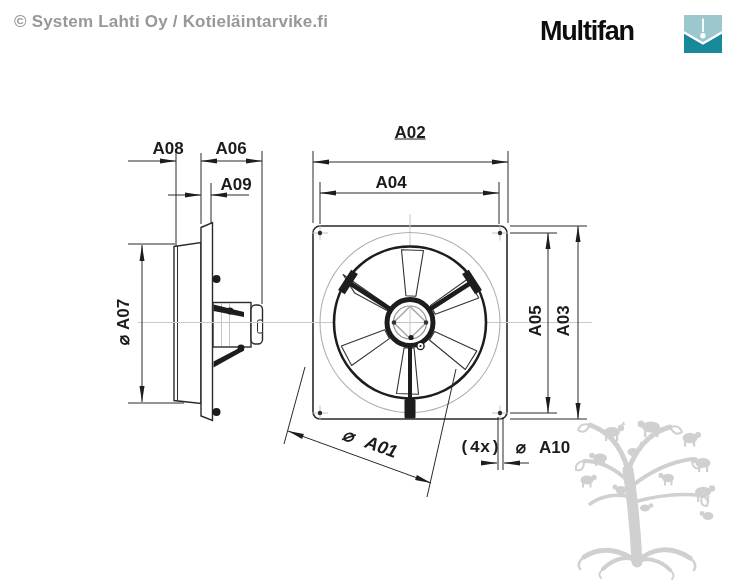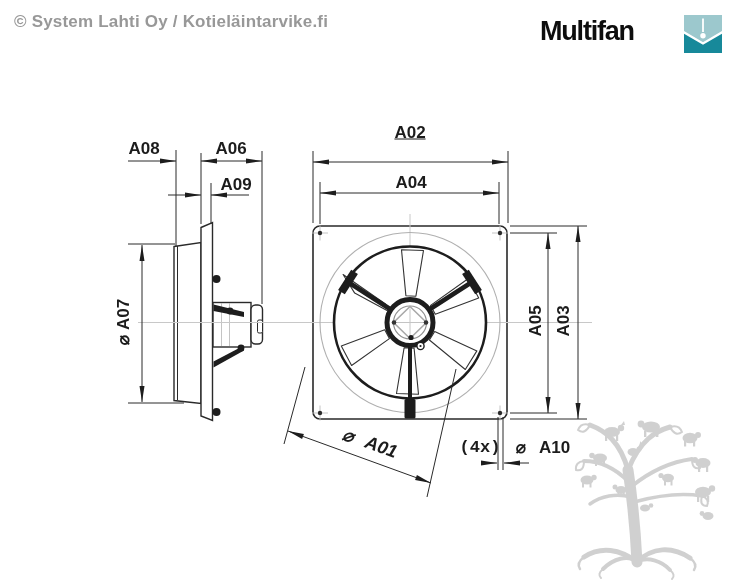--- a/index.html
+++ b/index.html
@@ -260,25 +260,25 @@
       <polygon points="548,413 545.5,397 550.5,397"></polygon>
       <polygon points="578,226 575.5,242 580.5,242"></polygon>
       <polygon points="578,419 575.5,403 580.5,403"></polygon>
       <polygon points="288,431 302.1,438.9 303.9,434.1"></polygon>
       <polygon points="431,483 415.1,479.9 416.9,475.1"></polygon>
       <polygon points="497,463 481,460.5 481,465.5"></polygon>
       <polygon points="504,463 520,460.5 520,465.5"></polygon>
     </g>
   </svg>
 
-  <span class="dim" style="left:144px;top:148px;">A08</span>
+  <span class="dim" style="left:168px;top:148px;">A08</span>
   <span class="dim" style="left:231px;top:148px;">A06</span>
   <span class="dim" style="left:236px;top:184px;text-align:center;">A09</span>
   <span class="dim" style="left:410px;top:132px;text-decoration:underline;">A02</span>
-  <span class="dim" style="left:411px;top:182px;">A04</span>
+  <span class="dim" style="left:391px;top:182px;">A04</span>
 
   <span class="dim rot" style="left:123px;top:322px;"><span class="pair">
     <span class="gap4">⌀</span>
     <span>A07</span>
   </span></span>
 
   <span class="dim rot" style="left:535px;top:321px;">A05</span>
   <span class="dim rot" style="left:563px;top:321px;">A03</span>
 
   <span class="dim diag" style="left:370px;top:443px;"><span class="pair">

